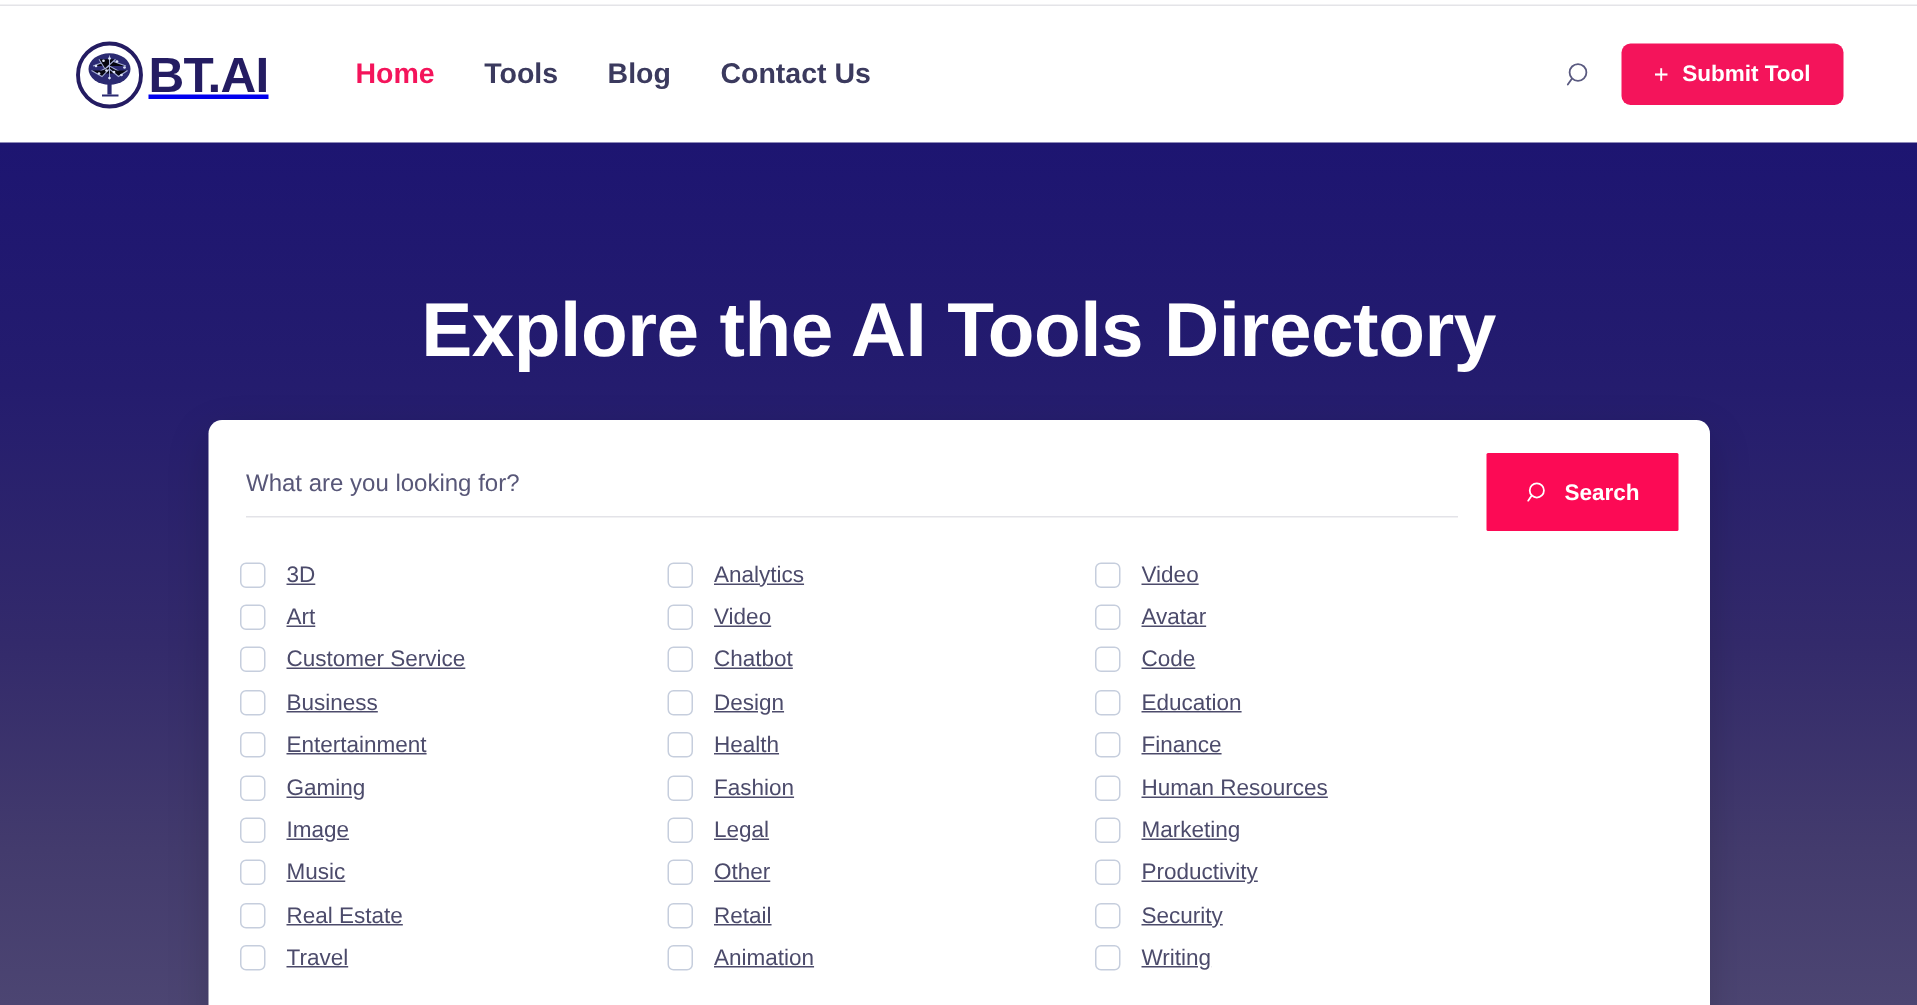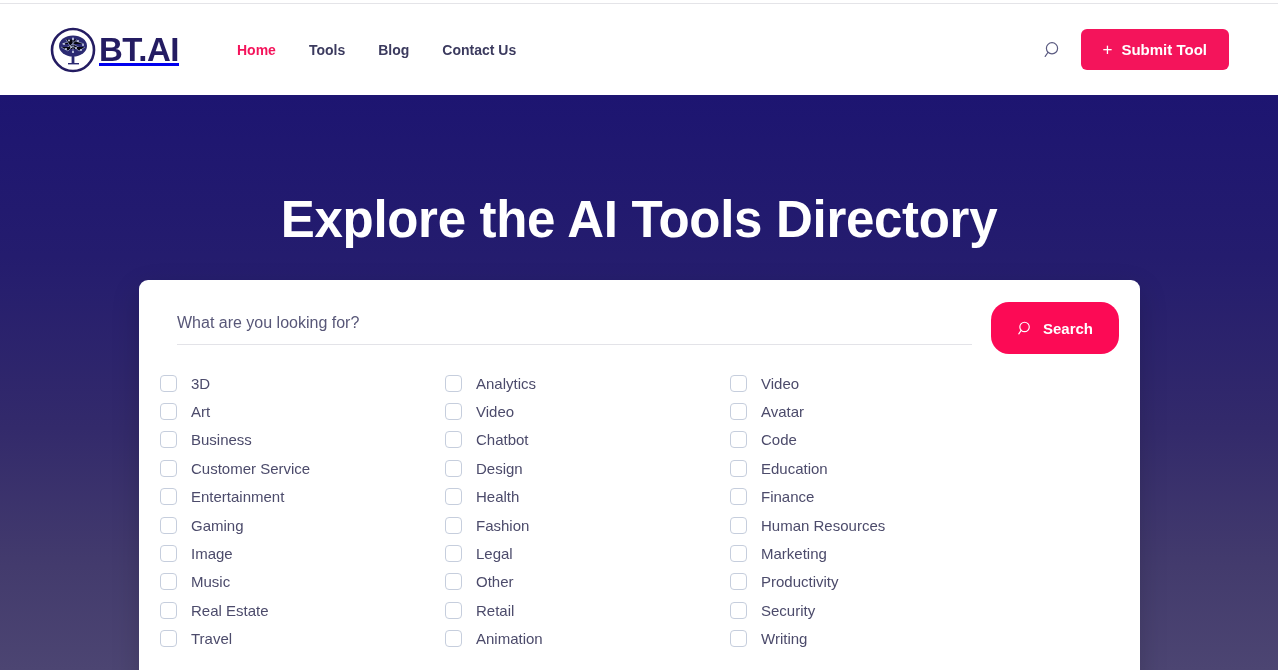--- a/index.html
+++ b/index.html
@@ -58,21 +58,21 @@
     line-height: 1;
   }
 
   .nav {
     display: flex;
     align-items: center;
     gap: 33px;
     margin-left: 58px;
   }
   .nav-link {
-    font-size: 14px;
+    font-size: 19px;
     font-weight: 700;
     color: #3b3a5e;
     text-decoration: none;
     cursor: pointer;
     white-space: nowrap;
   }
   .nav-link.active { color: #f4145b; }
 
   .header-right {
     margin-left: auto;
@@ -166,21 +166,21 @@
     width: 1001px;
     height: 468px;
     background: #ffffff;
     border-radius: 9px;
     box-shadow: 0 10px 28px rgba(0,0,0,0.17);
   }
 
   .card-top {
     display: flex;
     align-items: flex-start;
-    padding: 22px 21px 0 38px;
+    padding: 22px 21px 0 25px;
   }
 
   .search-field {
     flex: 1 1 auto;
     padding-top: 12px;
     margin-right: 19px;
   }
   .search-input {
     width: 100%;
     border: none;
@@ -195,21 +195,21 @@
   .search-input::placeholder { color: #585778; opacity: 1; }
 
   .search-btn {
     flex: 0 0 128px;
     height: 52px;
     display: flex;
     align-items: center;
     justify-content: center;
     gap: 9px;
     border: none;
-    border-radius: 18px;
+    border-radius: 1px;
     background: #fc0a55;
     cursor: pointer;
   }
   .search-btn-label {
     font-size: 15px;
     font-weight: 700;
     color: #ffffff;
   }
 
   
@@ -234,20 +234,21 @@
     width: 17px; height: 17px;
     flex: 0 0 17px;
     border: 1px solid #c6cedd;
     border-radius: 4px;
     background: #ffffff;
   }
   .cat-label {
     font-size: 15px;
     color: #4c4b6b;
     white-space: nowrap;
+    text-decoration: underline;
   }
 </style>
 </head>
 <body>
 
 <div id="app">
 
   <div class="top-rule"></div>
 
   <div class="header">
@@ -329,25 +330,25 @@
           <label class="cat-item">
             <span class="cat-box"></span>
             <span class="cat-label">3D</span>
           </label>
           <label class="cat-item">
             <span class="cat-box"></span>
             <span class="cat-label">Art</span>
           </label>
           <label class="cat-item">
             <span class="cat-box"></span>
+            <span class="cat-label">Customer Service</span>
+          </label>
+          <label class="cat-item">
+            <span class="cat-box"></span>
             <span class="cat-label">Business</span>
-          </label>
-          <label class="cat-item">
-            <span class="cat-box"></span>
-            <span class="cat-label">Customer Service</span>
           </label>
           <label class="cat-item">
             <span class="cat-box"></span>
             <span class="cat-label">Entertainment</span>
           </label>
           <label class="cat-item">
             <span class="cat-box"></span>
             <span class="cat-label">Gaming</span>
           </label>
           <label class="cat-item">

